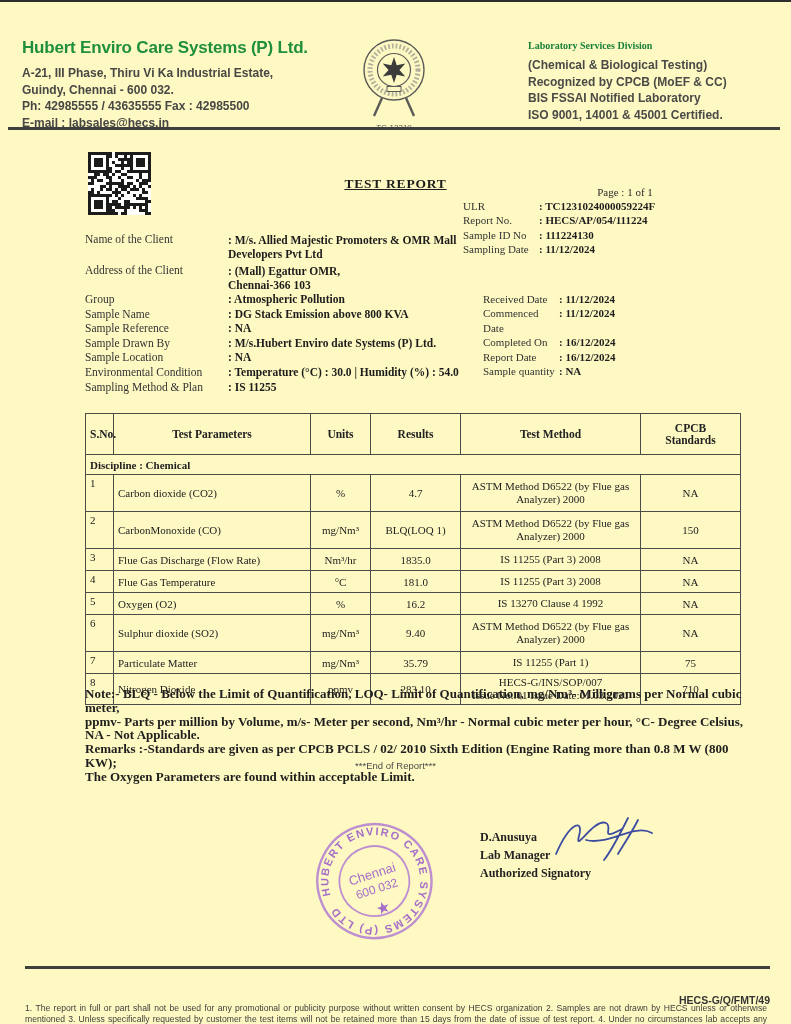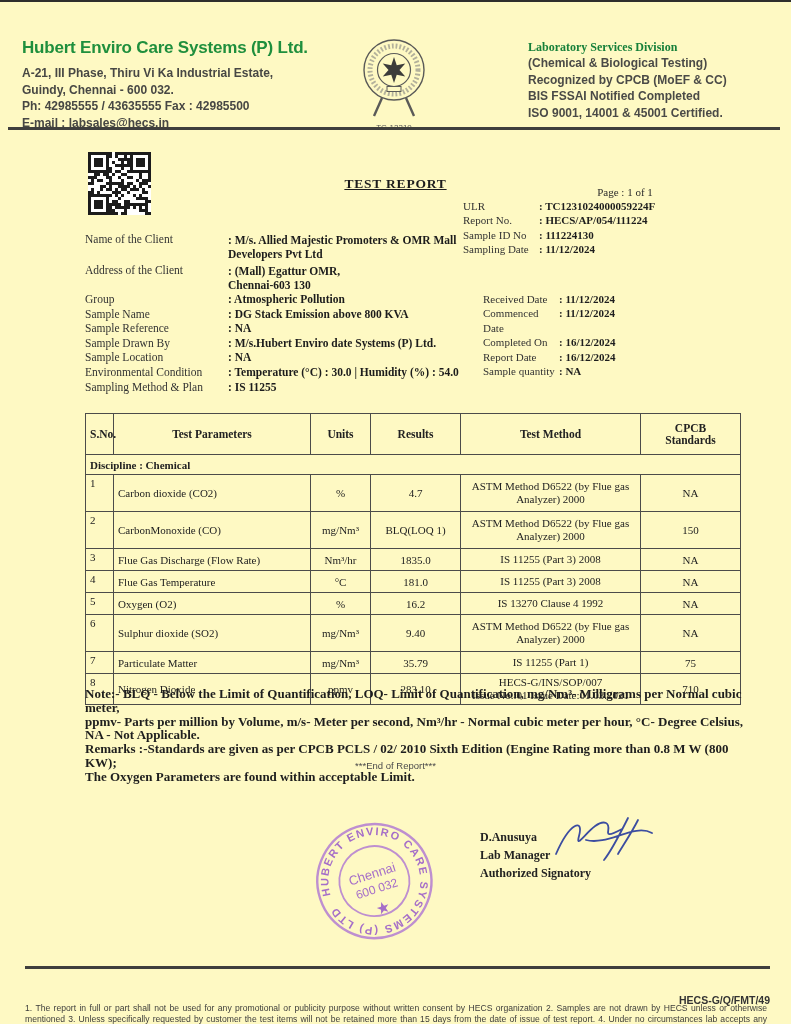--- a/index.html
+++ b/index.html
@@ -10,21 +10,21 @@
   }
   .top-strip{position:absolute;left:0;top:0;width:100%;height:2px;background:#2e2e2c;}
 
   
   .lh-left{position:absolute;left:22px;top:38px;width:300px;font-family:"Liberation Sans",sans-serif;}
   .company-name{font-size:17px;font-weight:bold;color:#1f8f3d;letter-spacing:-.2px;margin-bottom:7px;}
   .company-line{font-size:12px;font-weight:bold;color:#474744;line-height:16.5px;}
   .lh-logo{position:absolute;left:334px;top:34px;width:120px;text-align:center;}
   .logo-caption{font-size:8px;color:#555;font-family:"Liberation Sans",sans-serif;margin-top:1px;}
   .lh-right{position:absolute;left:528px;top:40px;width:250px;}
-  .division-title{font-size:12px;font-weight:bold;color:#17803a;font-family:"Liberation Serif",serif;}
+  .division-title{font-size:10px;font-weight:bold;color:#17803a;font-family:"Liberation Serif",serif;margin-bottom:6px;}
   .division-line{font-size:12px;font-weight:bold;color:#4a4a47;line-height:16.5px;font-family:"Liberation Sans",sans-serif;}
   .header-rule{position:absolute;left:8px;top:127px;width:772px;height:3px;background:#3f3f3d;}
 
   
   [data-name="qr-code"]{position:absolute;left:88px;top:152px;width:63px;height:63px;background:#fff;}
   [data-name="qr-code"] i{position:absolute;width:3px;height:3px;background:#1c1c1c;}
 
   
   .report-title{position:absolute;left:0;top:176px;width:791px;text-align:center;
     font-size:13.5px;font-weight:bold;letter-spacing:.8px;text-decoration:underline;color:#1d1d1d;}
@@ -100,21 +100,21 @@
       <rect x="43" y="52.5" width="14" height="5" fill="none" stroke="#5a5a58" stroke-width="1"></rect>
       <path d="M38,64 L30,82 M62,64 L70,82" stroke="#5a5a58" stroke-width="2.4" fill="none"></path>
     </svg>
     <div class="logo-caption" data-name="nabl-certificate-number">TC-12319</div>
   </div>
 
   <div class="lh-right" data-name="letterhead-right">
     <div class="division-title" data-name="division-title">Laboratory Services Division</div>
     <div class="division-line" data-name="division-line1">(Chemical &amp; Biological Testing)</div>
     <div class="division-line" data-name="division-line2">Recognized by CPCB (MoEF &amp; CC)</div>
-    <div class="division-line" data-name="division-line3">BIS FSSAI Notified Completed</div>
+    <div class="division-line" data-name="division-line3">BIS FSSAI Notified Laboratory</div>
     <div class="division-line" data-name="division-line4">ISO 9001, 14001 &amp; 45001 Certified.</div>
   </div>
   <div class="header-rule" data-name="header-divider"></div>
 
   <div data-name="qr-code">
       <i style="left: 0px; top: 0px;"></i>
       <i style="left: 3px; top: 0px;"></i>
       <i style="left: 6px; top: 0px;"></i>
       <i style="left: 9px; top: 0px;"></i>
       <i style="left: 12px; top: 0px;"></i>
@@ -386,21 +386,21 @@
 
   <div class="client-block" data-name="client-info-block">
     <div class="client-row" data-name="client-name-row">
         <span class="ml" data-name="client-label">Name of the Client</span>
         <span class="mv" data-name="client-value">: M/s. Allied Majestic Promoters &amp; OMR Mall
 Developers Pvt Ltd</span>
       </div>
     <div class="client-row" data-name="client-address-row">
         <span class="ml" data-name="client-label">Address of the Client</span>
         <span class="mv" data-name="client-value">: (Mall) Egattur OMR,
-Chennai-603 130</span>
+Chennai-366 103</span>
       </div>
   </div>
 
   <div class="sample-block" data-name="sample-info-block">
     <div class="sample-row" data-name="sample-row-group">
         <span class="ml" data-name="sample-label">Group</span>
         <span class="mv" data-name="sample-value">: Atmospheric Pollution</span>
       </div>
     <div class="sample-row" data-name="sample-row-name">
         <span class="ml" data-name="sample-label">Sample Name</span>

